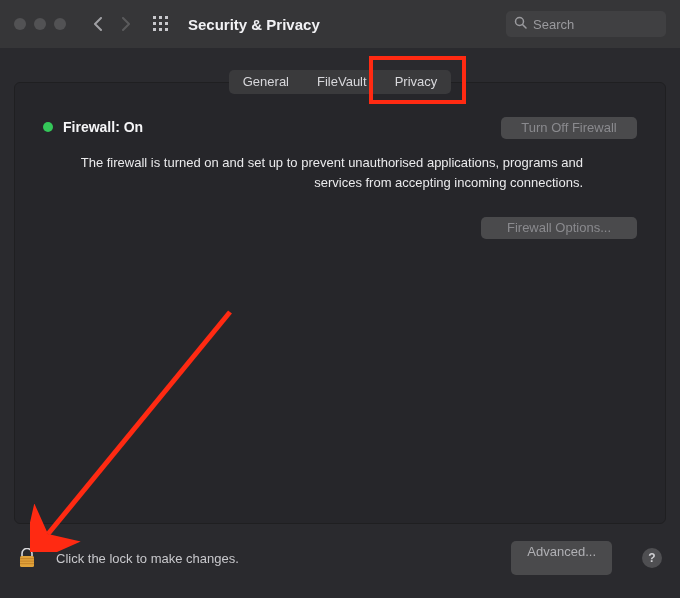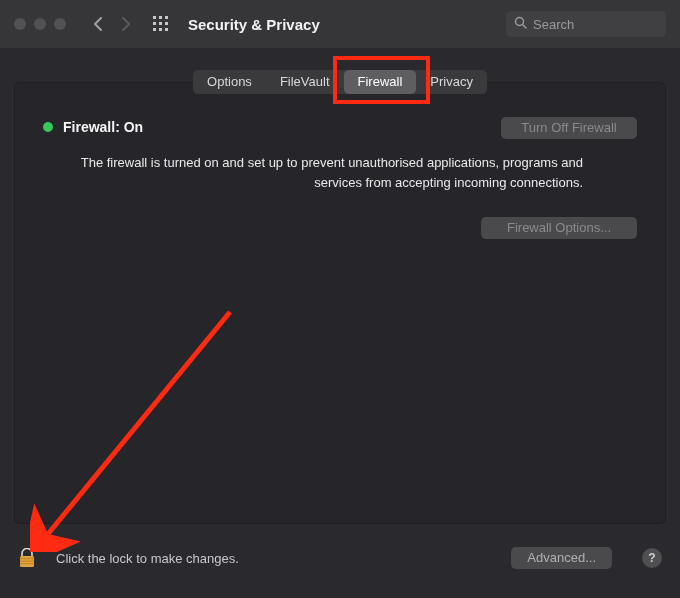--- a/index.html
+++ b/index.html
@@ -158,21 +158,21 @@
       padding: 0 18px;
       gap: 20px;
     }
     .lock-icon {
       width: 18px; height: 20px;
       display: flex; align-items: flex-end; justify-content: center;
     }
     .lock-text { color: #c8c8cc; font-size: 13px; }
     .btn-advanced {
       margin-left: auto;
-      height: 22px; padding: 0 16px;
+      height: 34px; padding: 0 16px;
       background: #4a4a4c; border-radius: 5px;
       color: #b0b0b4; font-size: 13px;
       line-height: 22px;
     }
     .help-btn {
       width: 20px; height: 20px; border-radius: 50%;
       background: #4f4f52; color: #d0d0d4;
       display: flex; align-items: center; justify-content: center;
       margin-left: 10px;
       font-size: 12px; font-weight: 600;
@@ -231,23 +231,22 @@
           <line x1="8.5" y1="8.5" x2="12" y2="12" stroke="#9a9a9e" stroke-width="1.5" stroke-linecap="round"></line>
         </svg>
     </span>
     <span class="placeholder">Search</span>
   </div>
 </div>
 
 <div class="panel-wrap">
   <div class="tab-row">
     <div class="tab-control">
-      <div class="tab">Options</div>
+      <div class="tab">General</div>
       <div class="tab">FileVault</div>
-      <div class="tab active" id="tab-firewall">Firewall</div>
       <div class="tab">Privacy</div>
       <div class="tab-highlight" id="tab-highlight" style="left: 140px; width: 97px;"></div>
     </div>
   </div>
 
   <div class="panel">
     <div class="status-row">
       <div class="status-dot"></div>
       <div class="status-label">Firewall: On</div>
     </div>

